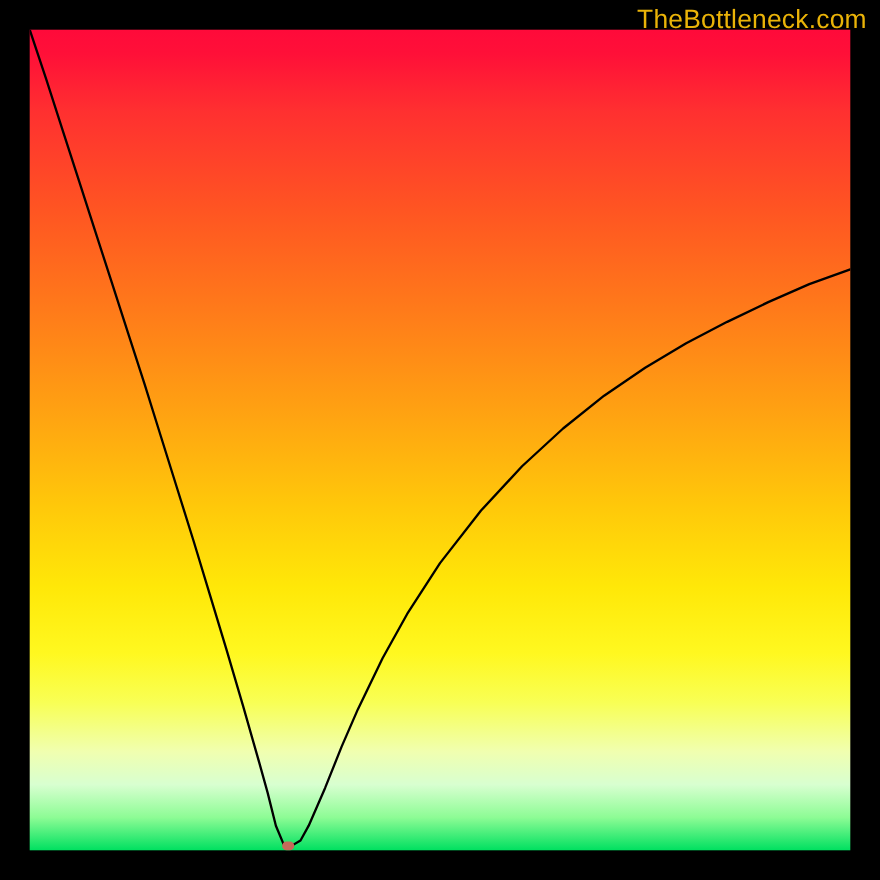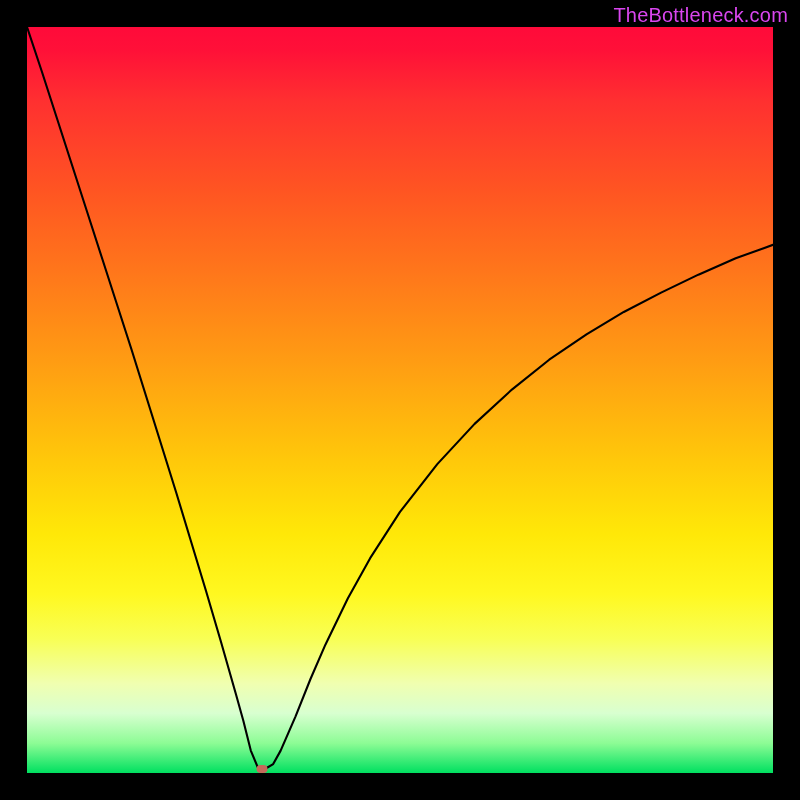--- a/index.html
+++ b/index.html
@@ -45,22 +45,22 @@
     height: 8px;
     background: #c46a5a;
     border-radius: 4px;
     transform: translate(-50%, -50%);
   }
   .attribution {
     position: absolute;
     top: 4px;
     right: 12px;
     font-family: Arial, Helvetica, sans-serif;
-    font-size: 20px;
-    color: #d946ef;
+    font-size: 24px;
+    color: #eab308;
     letter-spacing: 0.2px;
   }
 </style>
 </head>
 <body>
 
 <div class="frame">
   <div class="plot">
     <svg class="curve" viewBox="0 0 746 746" preserveAspectRatio="none">
       <path id="curve-path" d="M0.00 0.00 L14.92 44.76 L29.84 91.01 L44.76 137.26 L59.68 183.52 L74.60 229.77 L89.52 276.02 L104.44 322.27 L119.36 370.02 L134.28 417.76 L149.20 465.50 L164.12 514.74 L179.04 563.98 L193.96 614.70 L208.88 666.92 L216.34 693.78 L223.80 723.62 L231.26 741.52 L238.72 741.52 L246.18 737.05 L253.64 723.62 L268.56 689.30 L283.48 652.00 L298.40 617.69 L320.78 571.44 L343.16 531.15 L373.00 484.90 L410.30 437.16 L447.60 396.87 L484.90 362.56 L522.20 332.72 L559.50 307.35 L596.80 284.97 L634.10 265.58 L671.40 247.67 L708.70 231.26 L746.00 217.83" fill="none" stroke="#000" stroke-width="2.1" stroke-linejoin="round" stroke-linecap="round"></path>

